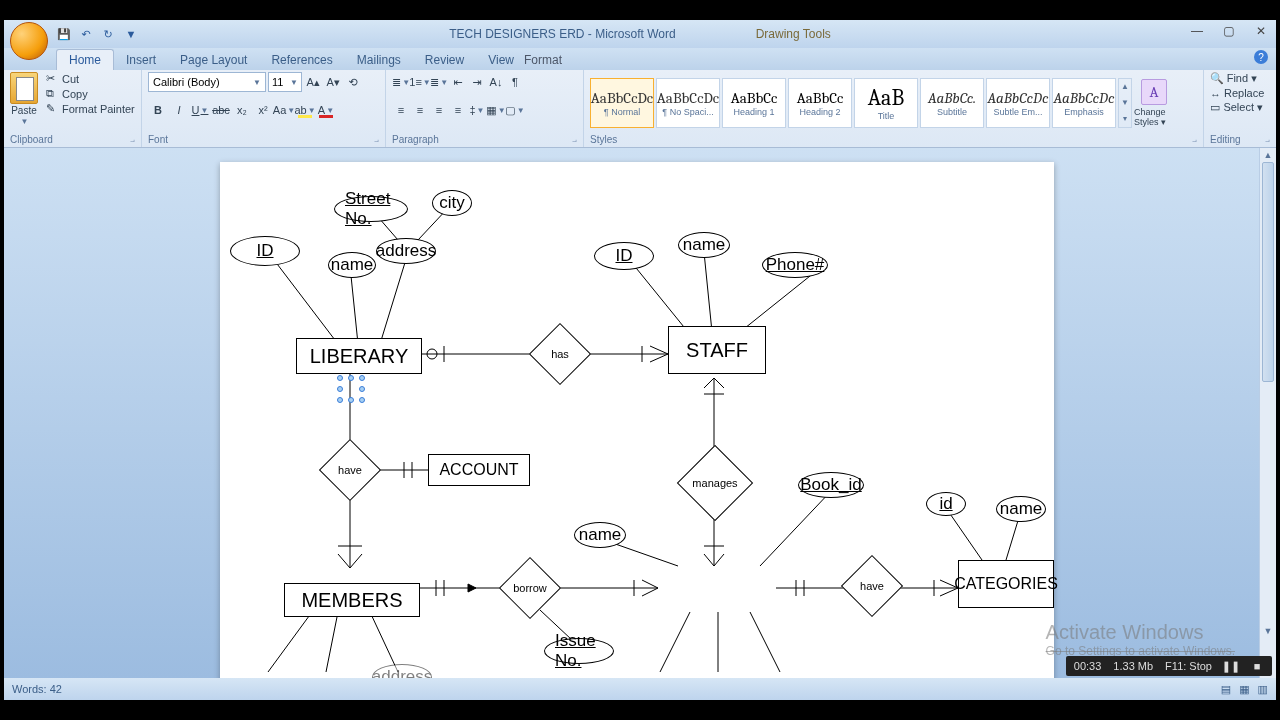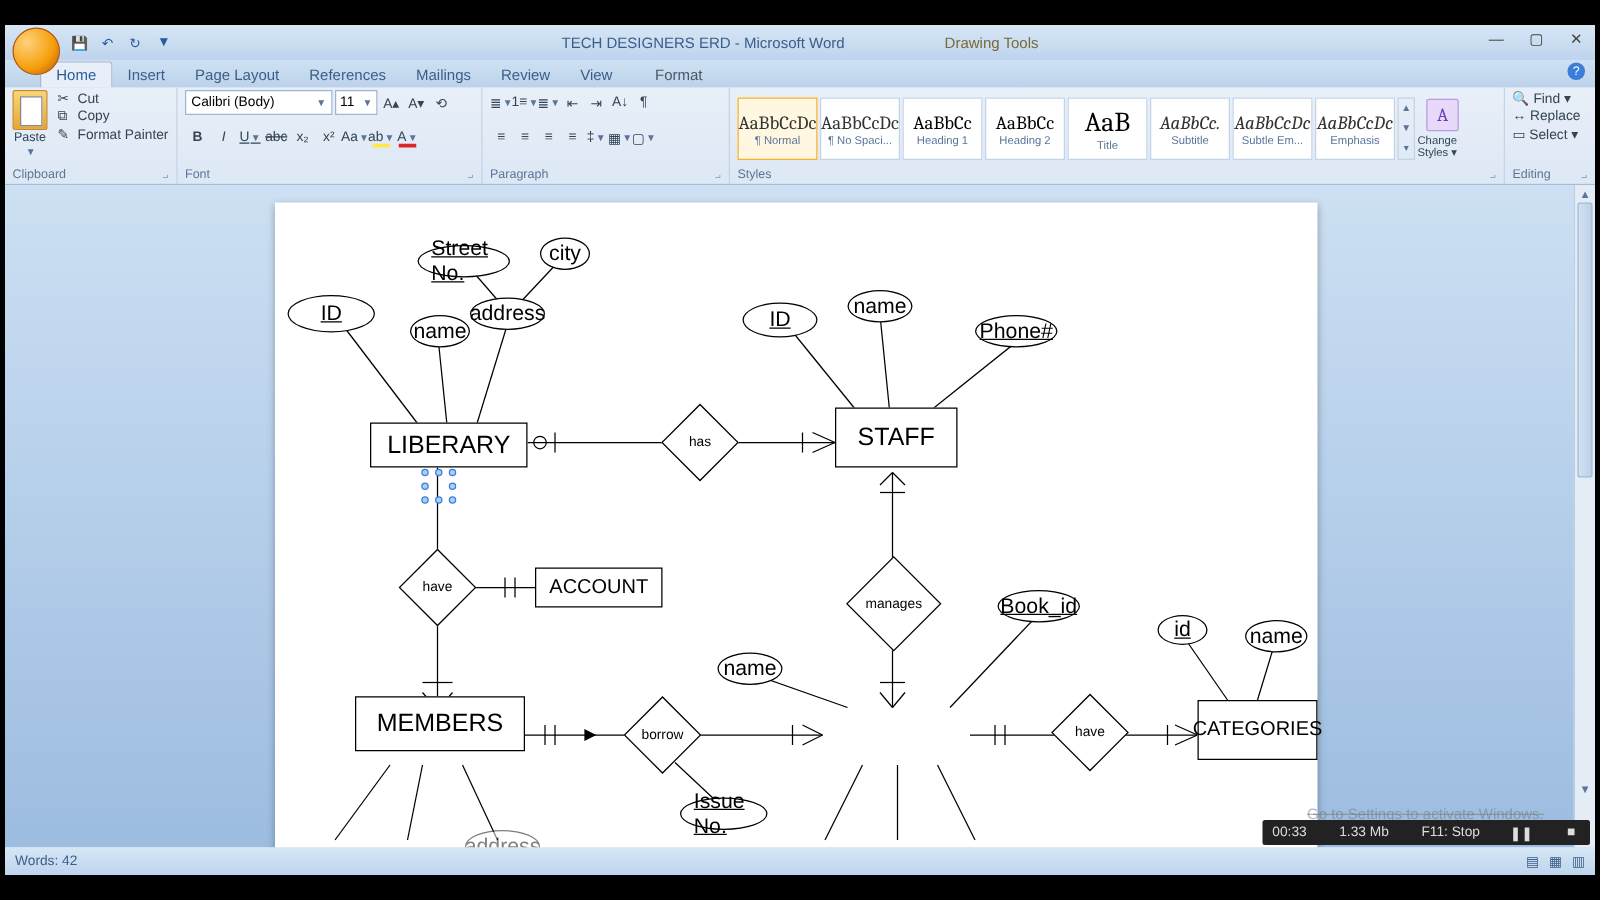--- a/index.html
+++ b/index.html
@@ -11,21 +11,21 @@
 .office-btn { width: 38px; height: 38px; border-radius: 50%; background: radial-gradient(circle at 30% 30%, #ffd27a, #f59e0b 60%, #b45309); position: absolute; left: 6px; top: 2px; border: 1px solid #b45309; z-index: 5; }
 .qat { margin-left: 52px; display: flex; gap: 6px; align-items: center; }
 .qat span { width: 16px; height: 16px; display: inline-flex; align-items: center; justify-content: center; color: #2b5b9c; font-size: 11px; }
 .title-text { position: absolute; left: 50%; transform: translateX(-50%); display: flex; gap: 80px; }
 .title-main { color: #3b5e88; }
 .title-ctx { color: #7a6a3a; }
 .win-controls { position: absolute; right: 6px; top: 4px; display: flex; gap: 14px; }
 .win-controls span { width: 18px; height: 14px; display: inline-flex; align-items: center; justify-content: center; color: #444; font-size: 12px; cursor: default; }
 
 
-.tabs { height: 22px; background: linear-gradient(#cfe1f3,#bcd2ea); display: flex; align-items: flex-end; padding-left: 28px; font-size: 12px; position: relative; }
+.tabs { height: 22px; background: linear-gradient(#cfe1f3,#bcd2ea); display: flex; align-items: flex-end; padding-left: 52px; font-size: 12px; position: relative; }
 .tab { padding: 3px 12px; color: #3b5e88; cursor: default; }
 .tab.active { background: #e8eff8; border: 1px solid #a8bcd6; border-bottom: none; border-radius: 3px 3px 0 0; color: #2b5b9c; }
 .ctx-tab { position: absolute; left: 506px; padding: 3px 14px; color: #4c5668; }
 .help-btn { position: absolute; right: 8px; top: 2px; width: 14px; height: 14px; border-radius: 50%; background: #3b7dd8; color: #fff; font-size: 10px; display: flex; align-items: center; justify-content: center; }
 
 
 .ribbon { height: 78px; background: linear-gradient(#e8eff8,#dde8f5); border-bottom: 1px solid #a8bcd6; display: flex; }
 .group { border-right: 1px solid #c3d4e8; padding: 2px 6px 1px; display: flex; flex-direction: column; justify-content: space-between; position: relative; }
 .group-body { flex: 1; display: flex; gap: 4px; align-items: flex-start; }
 .group-label { font-size: 10px; color: #5a7599; text-align: left; padding: 1px 0; position: relative; }
@@ -86,21 +86,21 @@
 .rel .lbl { position: absolute; inset: 0; display: flex; align-items: center; justify-content: center; font-size: 11px; }
 .handles { position: absolute; width: 22px; height: 22px; }
 .handles span { position: absolute; width: 6px; height: 6px; background: #a7d0f3; border: 1px solid #3b7dd8; border-radius: 50%; }
 
 .watermark { position: absolute; right: 24px; bottom: 20px; color: rgba(120,120,120,.55); text-align: left; }
 .watermark .t { font-size: 20px; } .watermark .s { font-size: 12px; }
 
 
 .status { position: absolute; left: 0; right: 0; bottom: 0; height: 22px; background: linear-gradient(#d6e6f5,#bed4ed); display: flex; align-items: center; font-size: 11px; color: #3b5e88; padding: 0 8px; }
 .status .right { margin-left: auto; display: flex; gap: 8px; align-items: center; }
-.rec-bar { position: absolute; right: 4px; bottom: 24px; height: 20px; background: #222; color: #ddd; font-size: 11px; display: flex; align-items: center; gap: 26px; padding: 0 8px; border-radius: 2px; }
+.rec-bar { position: absolute; right: 4px; bottom: 24px; height: 20px; background: #222; color: #ddd; font-size: 11px; display: flex; align-items: center; gap: 12px; padding: 0 8px; border-radius: 2px; }
 .rec-bar span { white-space: nowrap; }
 .rec-btn { width: 14px; height: 14px; display: inline-flex; align-items: center; justify-content: center; }
 
 .drop { font-size: 8px; color: #5a7599; margin-left: 1px; }
 </style>
 </head>
 <body>
 
 <div class="app">
 
@@ -366,21 +366,21 @@
 
         <div class="ent" style="left:76px;top:176px;width:126px;height:36px">
             <span>LIBERARY</span>
           </div>
         <div class="ent" style="left:448px;top:164px;width:98px;height:48px">
             <span>STAFF</span>
           </div>
         <div class="ent sm" style="left:208px;top:292px;width:102px;height:32px">
             <span>ACCOUNT</span>
           </div>
-        <div class="ent" style="left:64px;top:395px;width:136px;height:44px">
+        <div class="ent" style="left:64px;top:421px;width:136px;height:34px">
             <span>MEMBERS</span>
           </div>
         <div class="ent sm" style="left:738px;top:398px;width:96px;height:48px">
             <span>CATEGORIES</span>
           </div>
 
         <div class="rel" style="left:310px;top:162px">
             <div class="dia"></div>
             <div class="lbl">has</div>
           </div>
@@ -415,21 +415,21 @@
           </div>
         <div class="attr" style="left:156px;top:76px;width:60px;height:26px">
             <span>address</span>
           </div>
         <div class="attr ul" style="left:374px;top:80px;width:60px;height:28px">
             <span>ID</span>
           </div>
         <div class="attr" style="left:458px;top:70px;width:52px;height:26px">
             <span>name</span>
           </div>
-        <div class="attr ul" style="left:560px;top:90px;width:66px;height:26px">
+        <div class="attr ul" style="left:542px;top:90px;width:66px;height:26px">
             <span>Phone#</span>
           </div>
         <div class="attr" style="left:354px;top:360px;width:52px;height:26px">
             <span>name</span>
           </div>
         <div class="attr ul" style="left:578px;top:310px;width:66px;height:26px">
             <span>Book_id</span>
           </div>
         <div class="attr ul" style="left:324px;top:476px;width:70px;height:26px">
             <span>Issue No.</span>
@@ -451,20 +451,21 @@
           <span style="left:-3px;top:8px"></span>
             <span style="left:19px;top:8px"></span>
           <span style="left:-3px;top:19px"></span>
             <span style="left:8px;top:19px"></span>
             <span style="left:19px;top:19px"></span>
         </div>
 
       </div>
 
       <div class="watermark">
+        <div class="t">Activate Windows</div>
         <div class="s">Go to Settings to activate Windows.</div>
       </div>
     </div>
     <div class="vsb">
       <div class="arr up">▲</div>
       <div class="thumb"></div>
       <div class="arr dn">▼</div>
     </div>
   </div>
 

